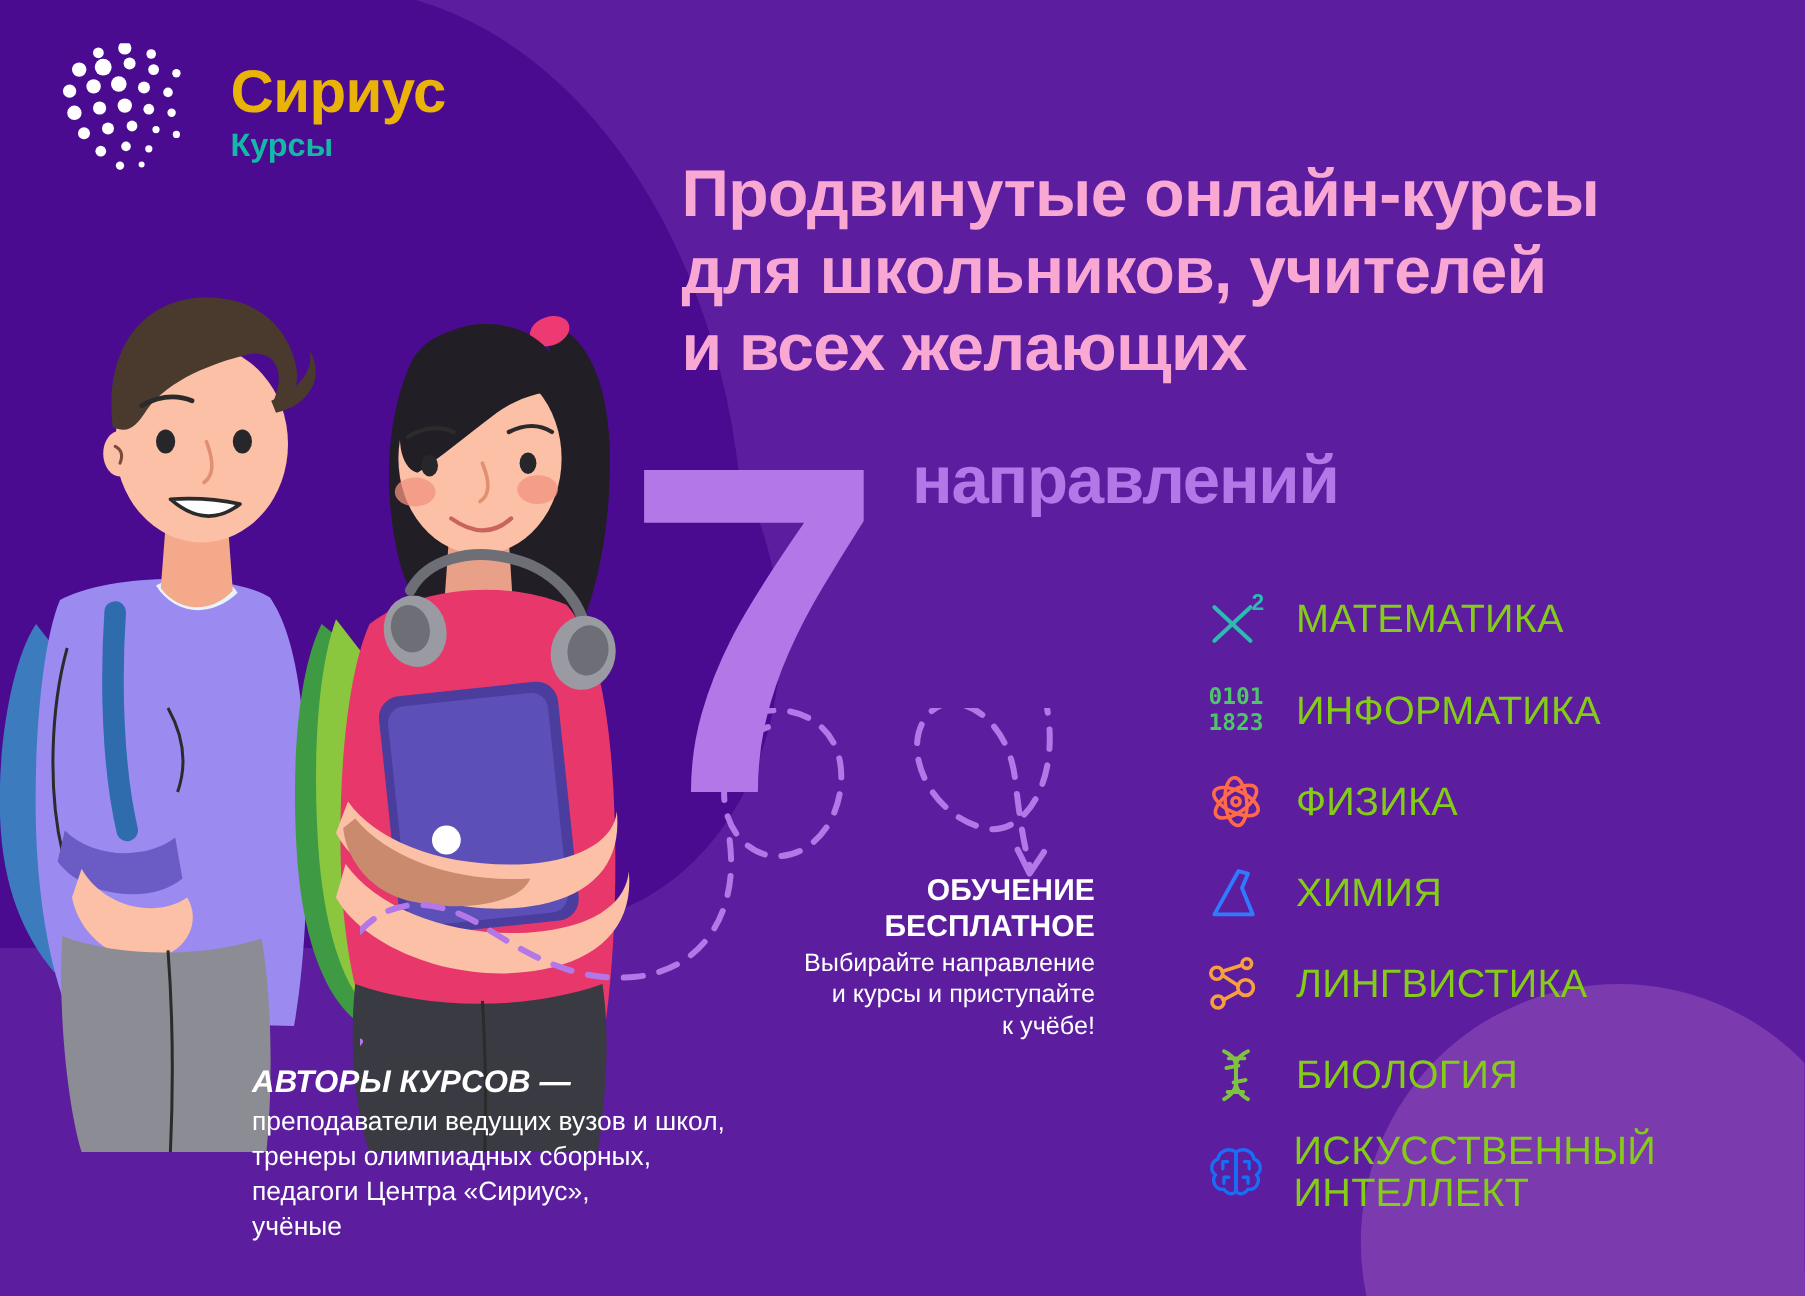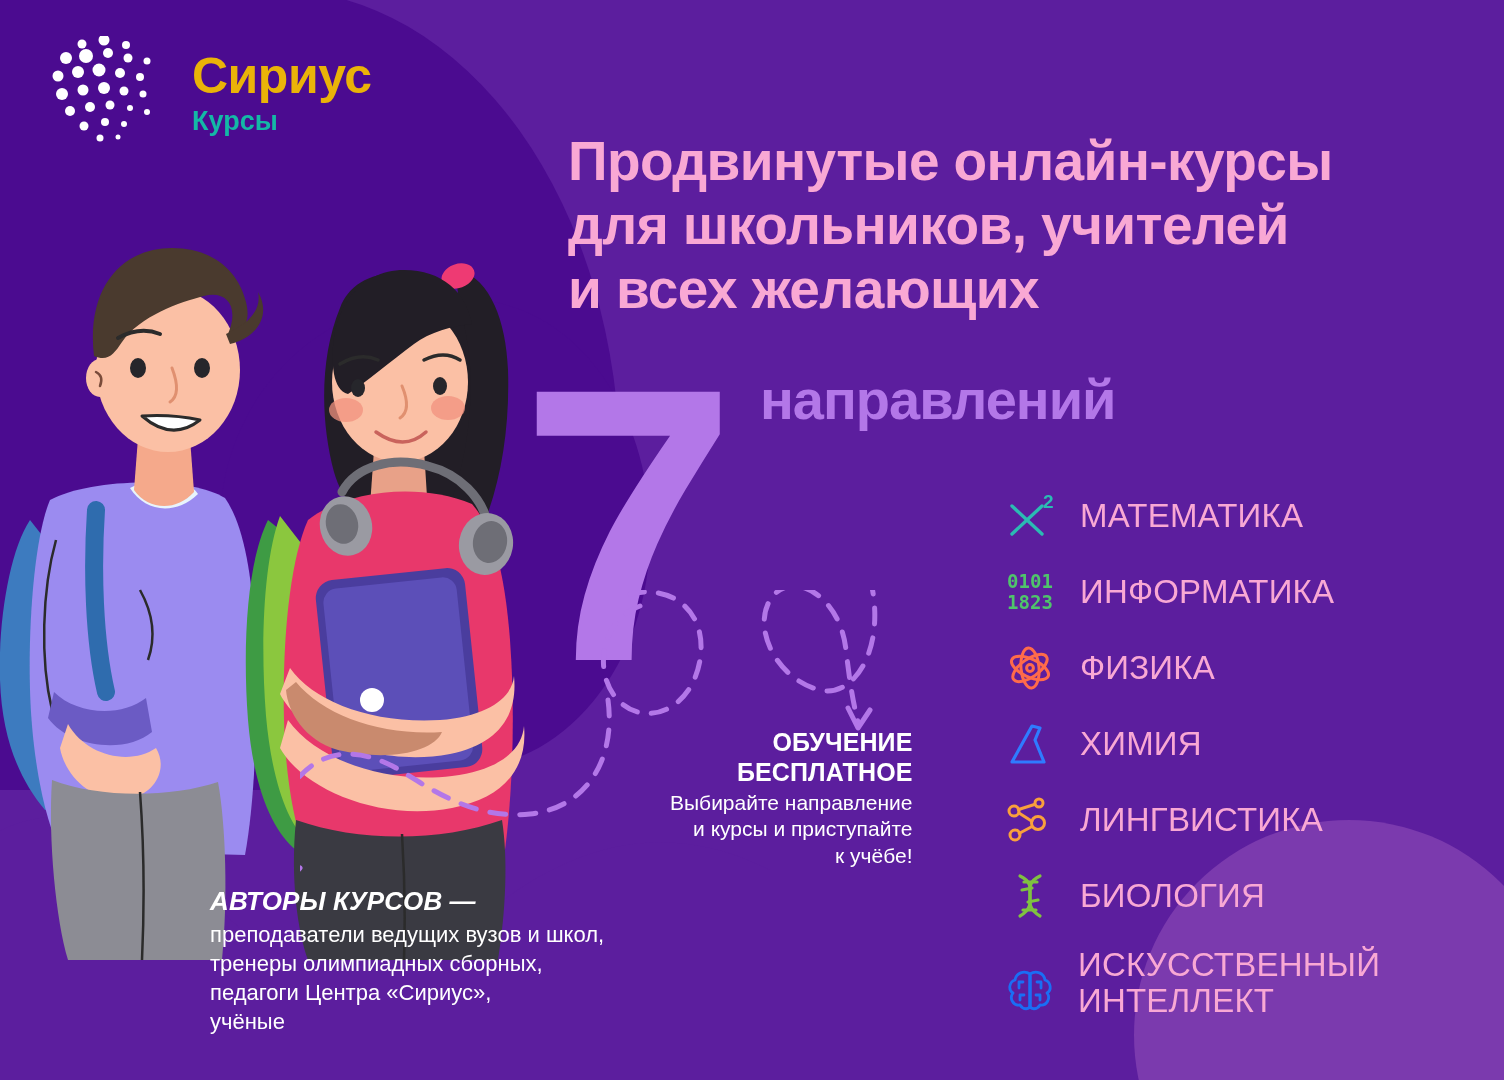--- a/index.html
+++ b/index.html
@@ -76,27 +76,27 @@
   }
   
   .subjects {
     position:absolute; left:1002px; top:478px;
     display:flex; flex-direction:column;
   }
   .subject-row {
     display:flex; align-items:center;
     height:76px; gap:22px;
   }
-  .subject-row.tall { height:84px; align-items:flex-end;gap:20px; }
+  .subject-row.tall { height:84px; align-items:center;gap:20px; }
   .subject-icon {
     width:56px; height:56px; flex:0 0 56px;
     display:flex; align-items:center; justify-content:center;
   }
   .subject-label {
-    color:#f9a8d4; font-size:33px; font-weight:400;
+    color:#84cc16; font-size:33px; font-weight:400;
     line-height:1.07; letter-spacing:0.2px; white-space:pre-line;
   }
   .bin-icon {
     font-family:"DejaVu Sans Mono", monospace;
     color:#4FC46B; font-size:19px; font-weight:700;
     line-height:1.08; letter-spacing:0px; text-align:left;
   }
   
   .callout { position:absolute; color:#fff; }
   .callout-title {

